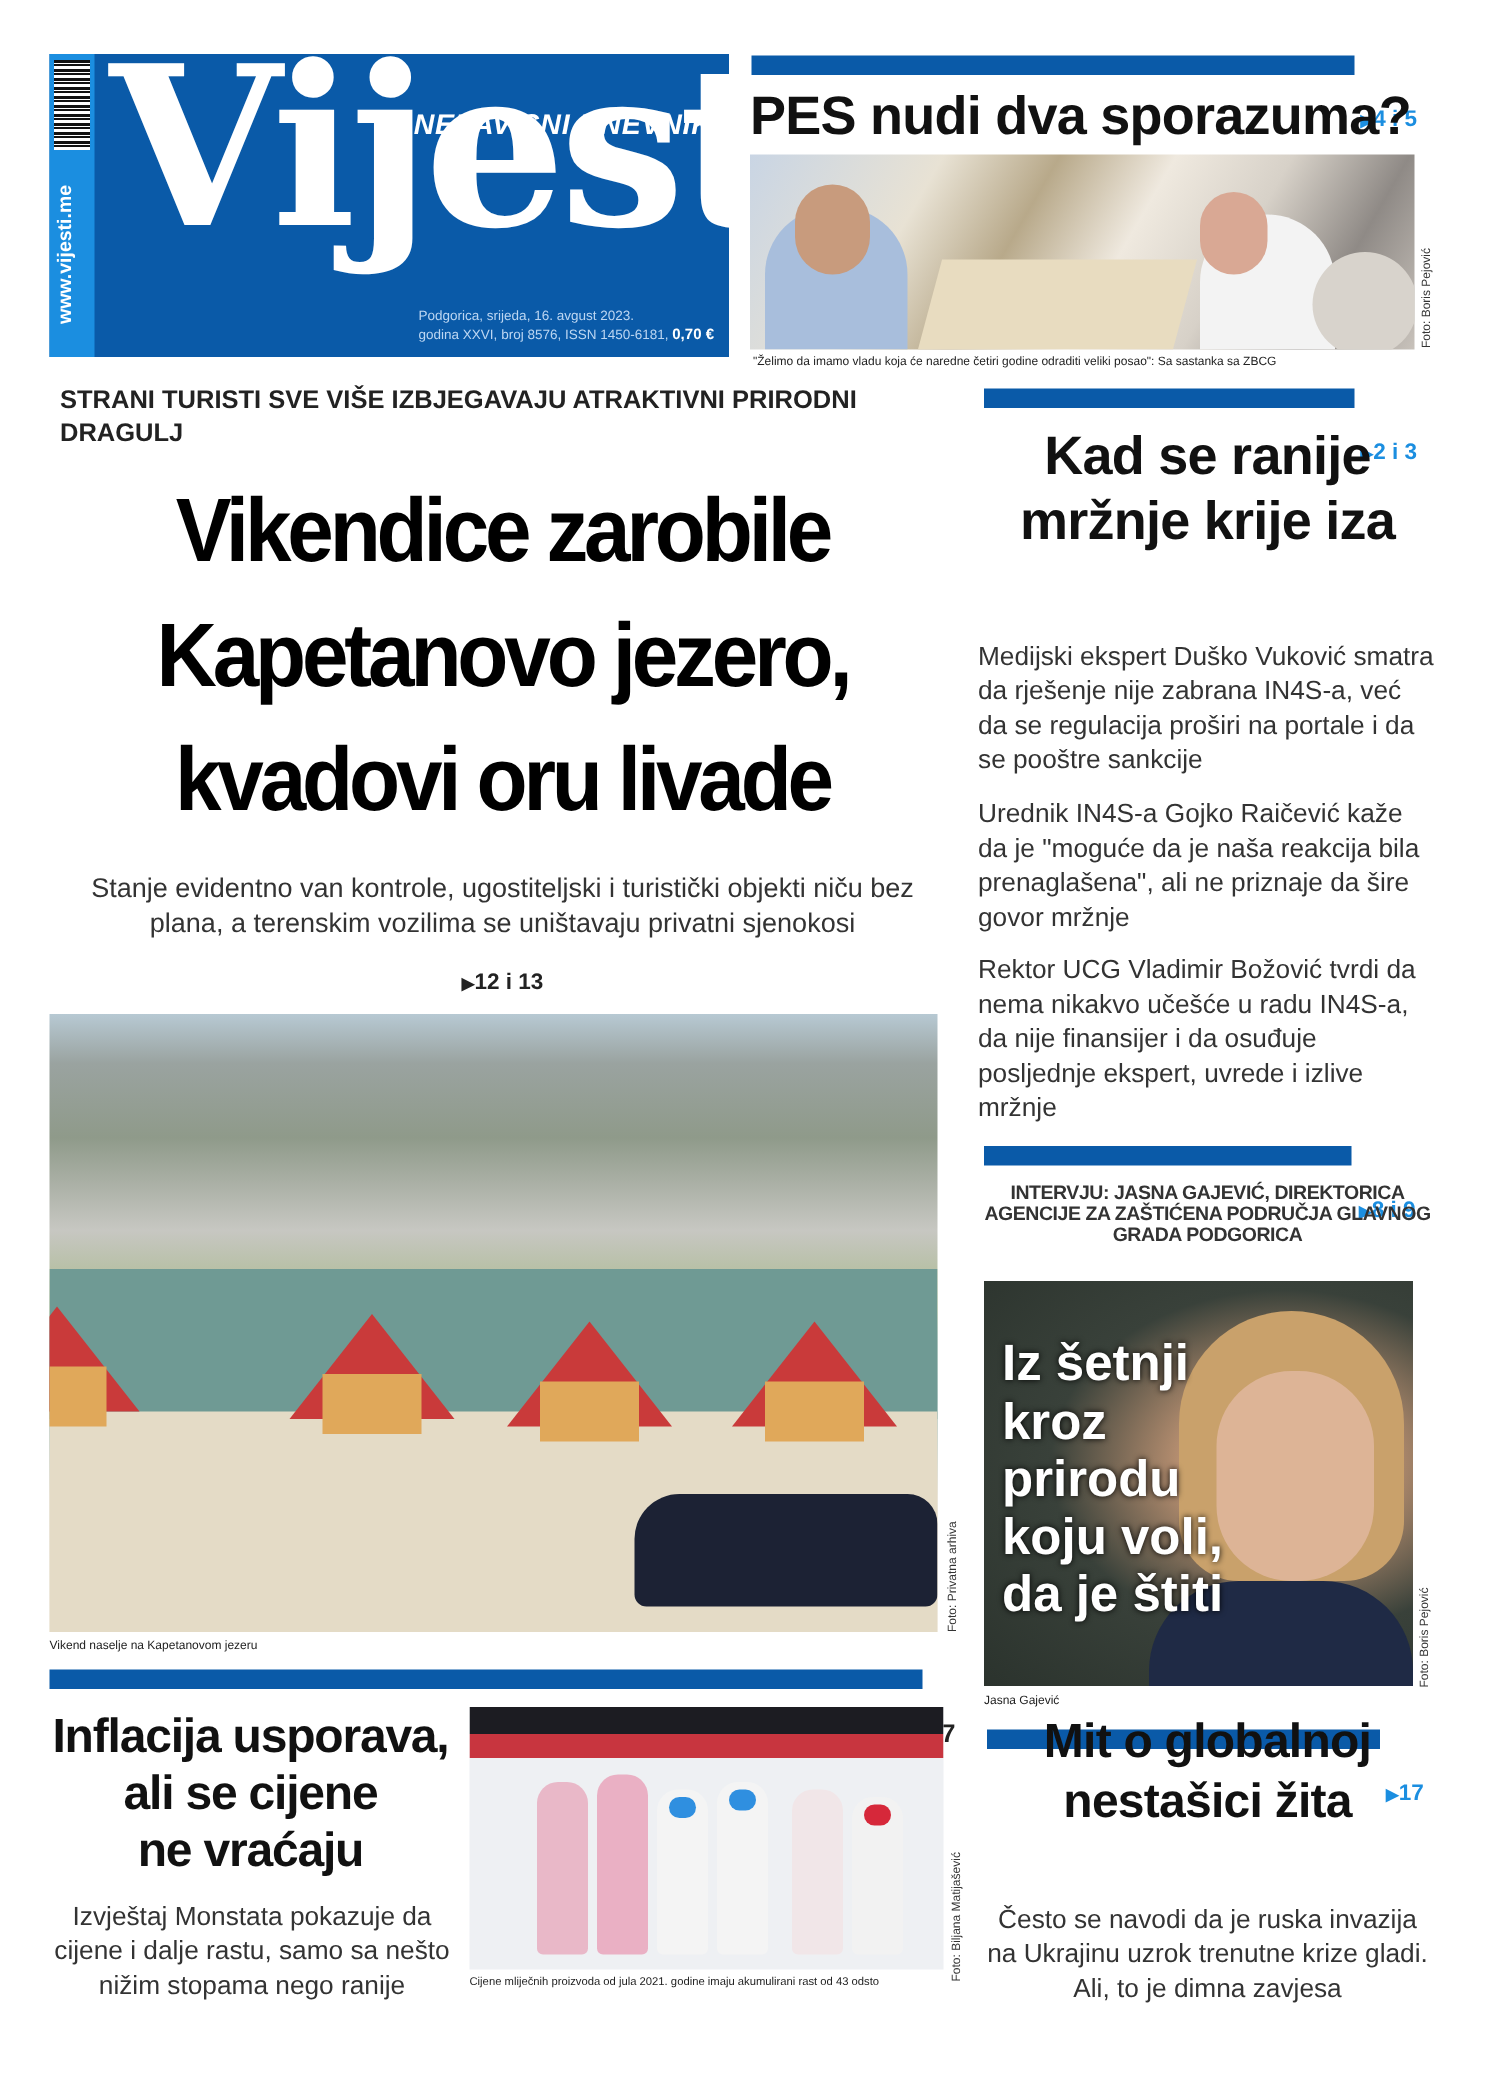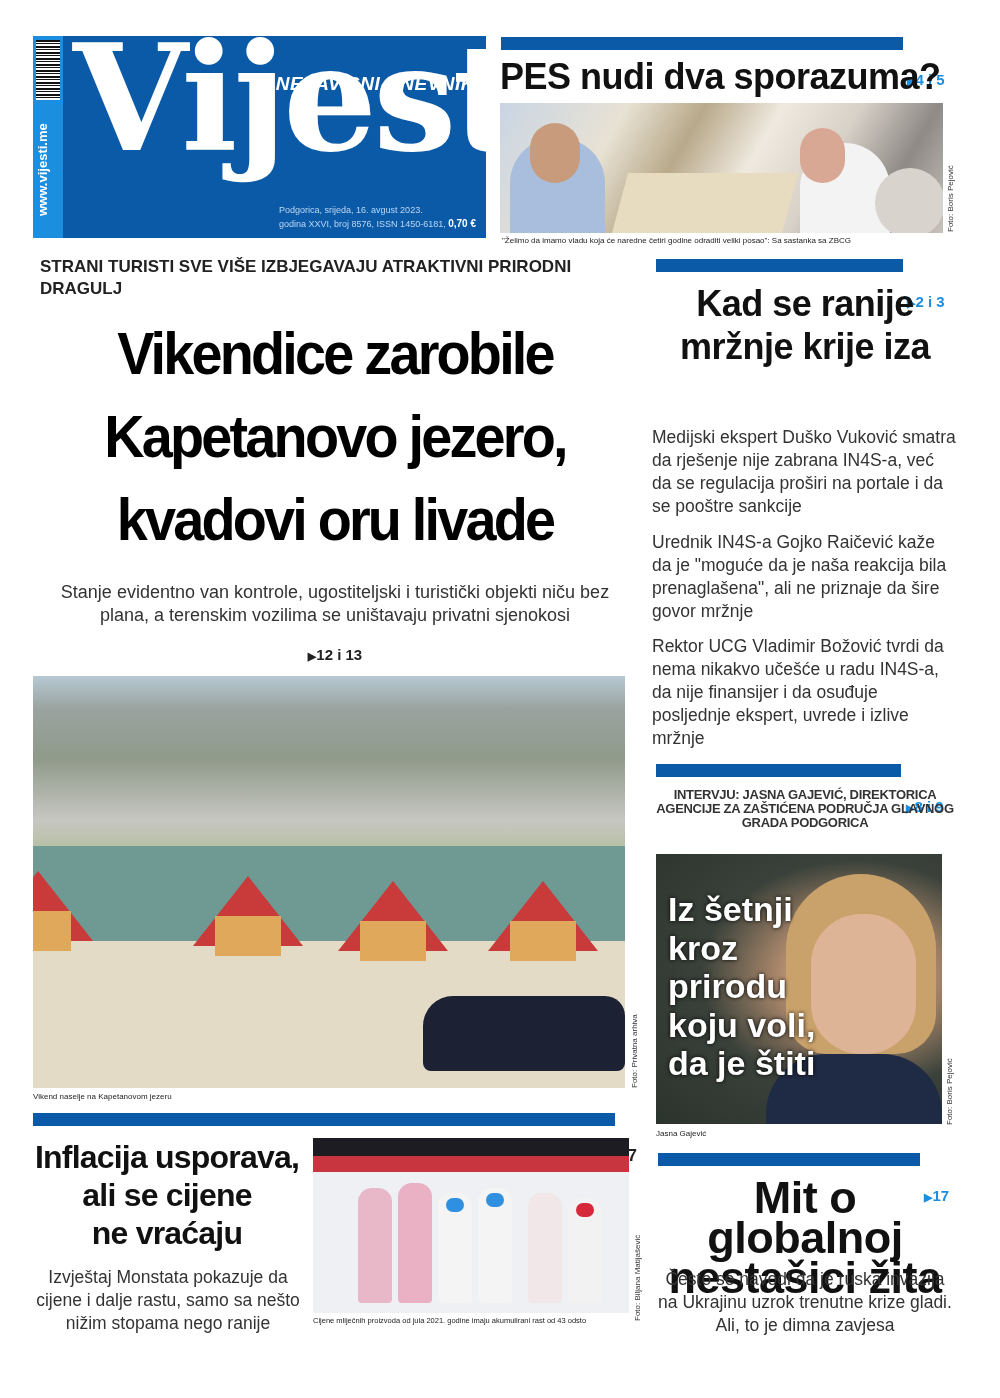--- a/index.html
+++ b/index.html
@@ -83,22 +83,22 @@
   .infl-deck { left: 30px; top: 1266px; width: 276px; text-align: center; font-size: 17.5px; line-height: 23px; color: #333; }
   .milk-photo { left: 313px; top: 1138px; width: 316px; height: 175px; overflow: hidden; background: #eef0f3; }
   .milk-photo .shelf1 { position:absolute; left:0; top:0; width:316px; height:18px; background:#1c1c22; }
   .milk-photo .shelf2 { position:absolute; left:0; top:18px; width:316px; height:16px; background:#c8353f; }
   .bottle { position:absolute; width:34px; border-radius:14px 14px 4px 4px; }
   .cap { position:absolute; width:18px; height:14px; border-radius:8px; }
   .milk-credit { left: 633px; top: 1226px; height: 95px; }
   .milk-caption { left: 313px; top: 1316px; font-size: 7.5px; }
 
   
-  .mit-title { left: 655px; top: 1178px; width: 300px; text-align: center; font-weight: bold;
-    font-size: 45px; line-height: 40px; letter-spacing: -0.5px; }
+  .mit-title { left: 655px; top: 1140px; width: 300px; text-align: center; font-weight: bold;
+    font-size: 32px; line-height: 40px; letter-spacing: -0.5px; }
   .mit-deck { left: 655px; top: 1268px; width: 300px; text-align: center; font-size: 17.5px; line-height: 23px; color: #333; }
 </style>
 </head>
 <body>
 
 <div class="abs masthead">
   <div class="abs mast-side">
     <div class="abs barcode"></div>
     <div class="abs mast-url">www.vijesti.me</div>
   </div>

